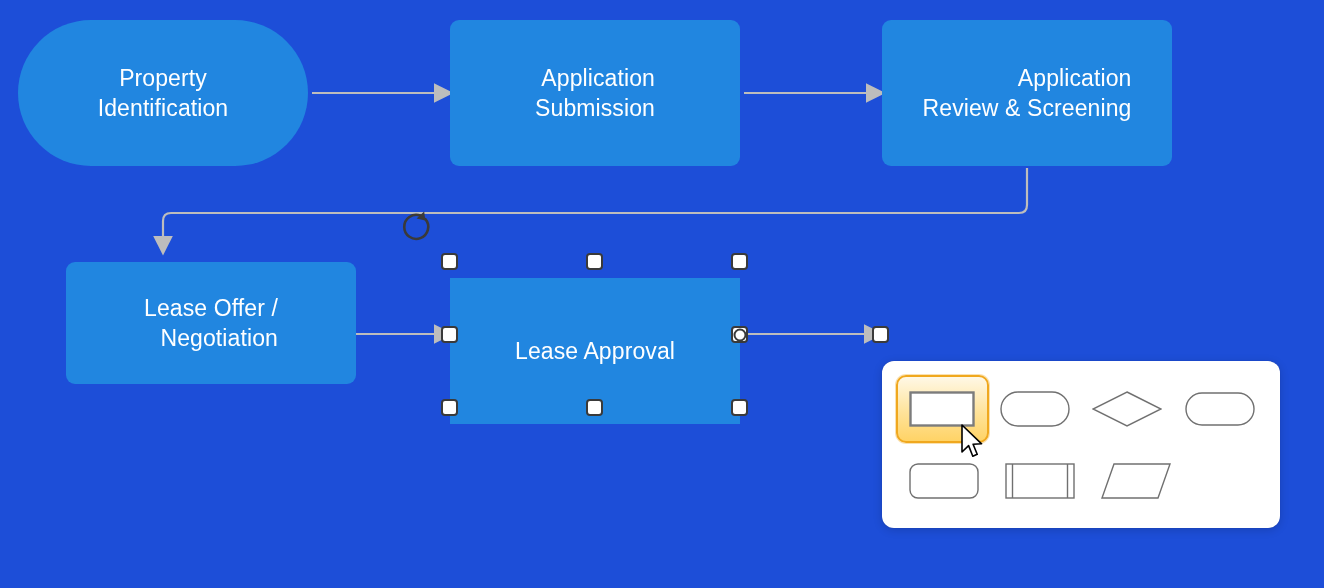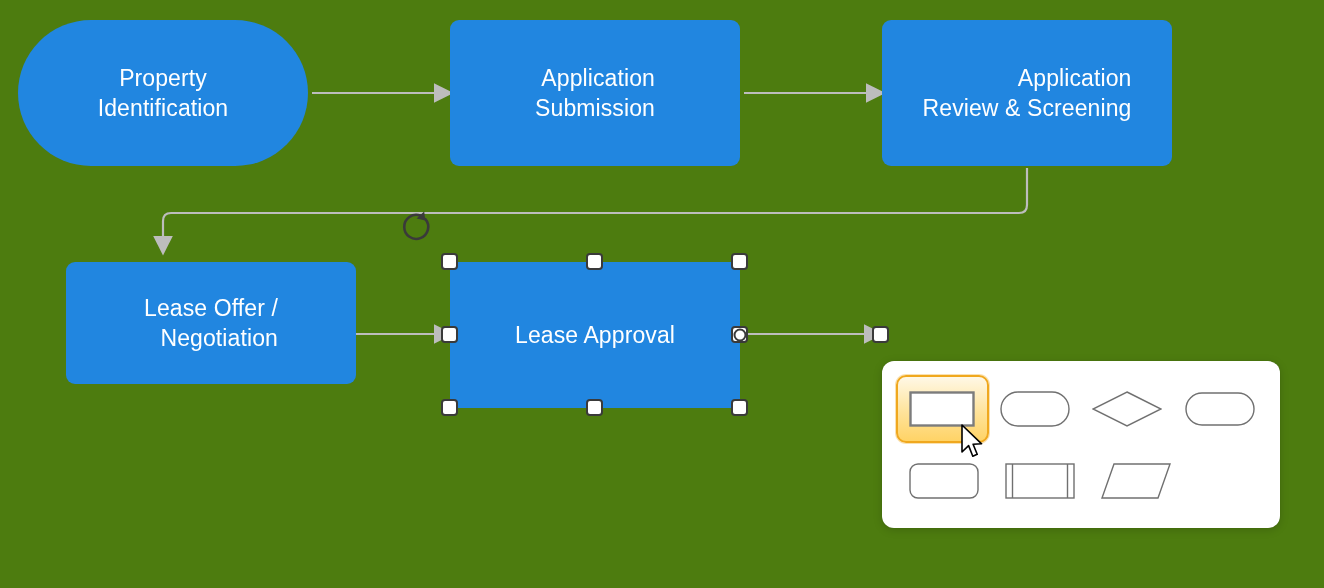--- a/index.html
+++ b/index.html
@@ -12,21 +12,21 @@
     height: 588px;
     font-family: "Liberation Sans", sans-serif;
     overflow: hidden;
     position: relative;
   }
   #canvas {
     position: absolute;
     inset: 0;
     width: 1324px;
     height: 588px;
-    background: #4d7c0f;
+    background: #1d4ed8;
   }
   .layer {
     position: absolute;
     left: 0; top: 0;
     width: 1324px;
     height: 588px;
     pointer-events: none;
   }
   
   .node {
@@ -39,21 +39,21 @@
     text-align: center;
     font-size: 23px;
     line-height: 30px;
     letter-spacing: .1px;
     box-sizing: border-box;
     white-space: pre-line;
     user-select: none;
   }
   .node-pill { border-radius: 150px; }
   .node-rrect { border-radius: 9px; text-align: right; }
-  .node-rect  { border-radius: 0; }
+  .node-rect  { border-radius: 0; margin-top: 16px; }
 
   #node-property      { left: 18px;  top: 20px;  width: 290px; height: 146px; }
   #node-appsubmission { left: 450px; top: 20px;  width: 290px; height: 146px; }
   #node-appreview     { left: 882px; top: 20px;  width: 290px; height: 146px; }
   #node-leaseoffer    { left: 18px;  top: 262px; width: 290px; height: 122px; margin-left: 48px; }
   #node-leaseapproval { left: 450px; top: 262px; width: 290px; height: 146px; }
 
   
   .handle {
     position: absolute;

